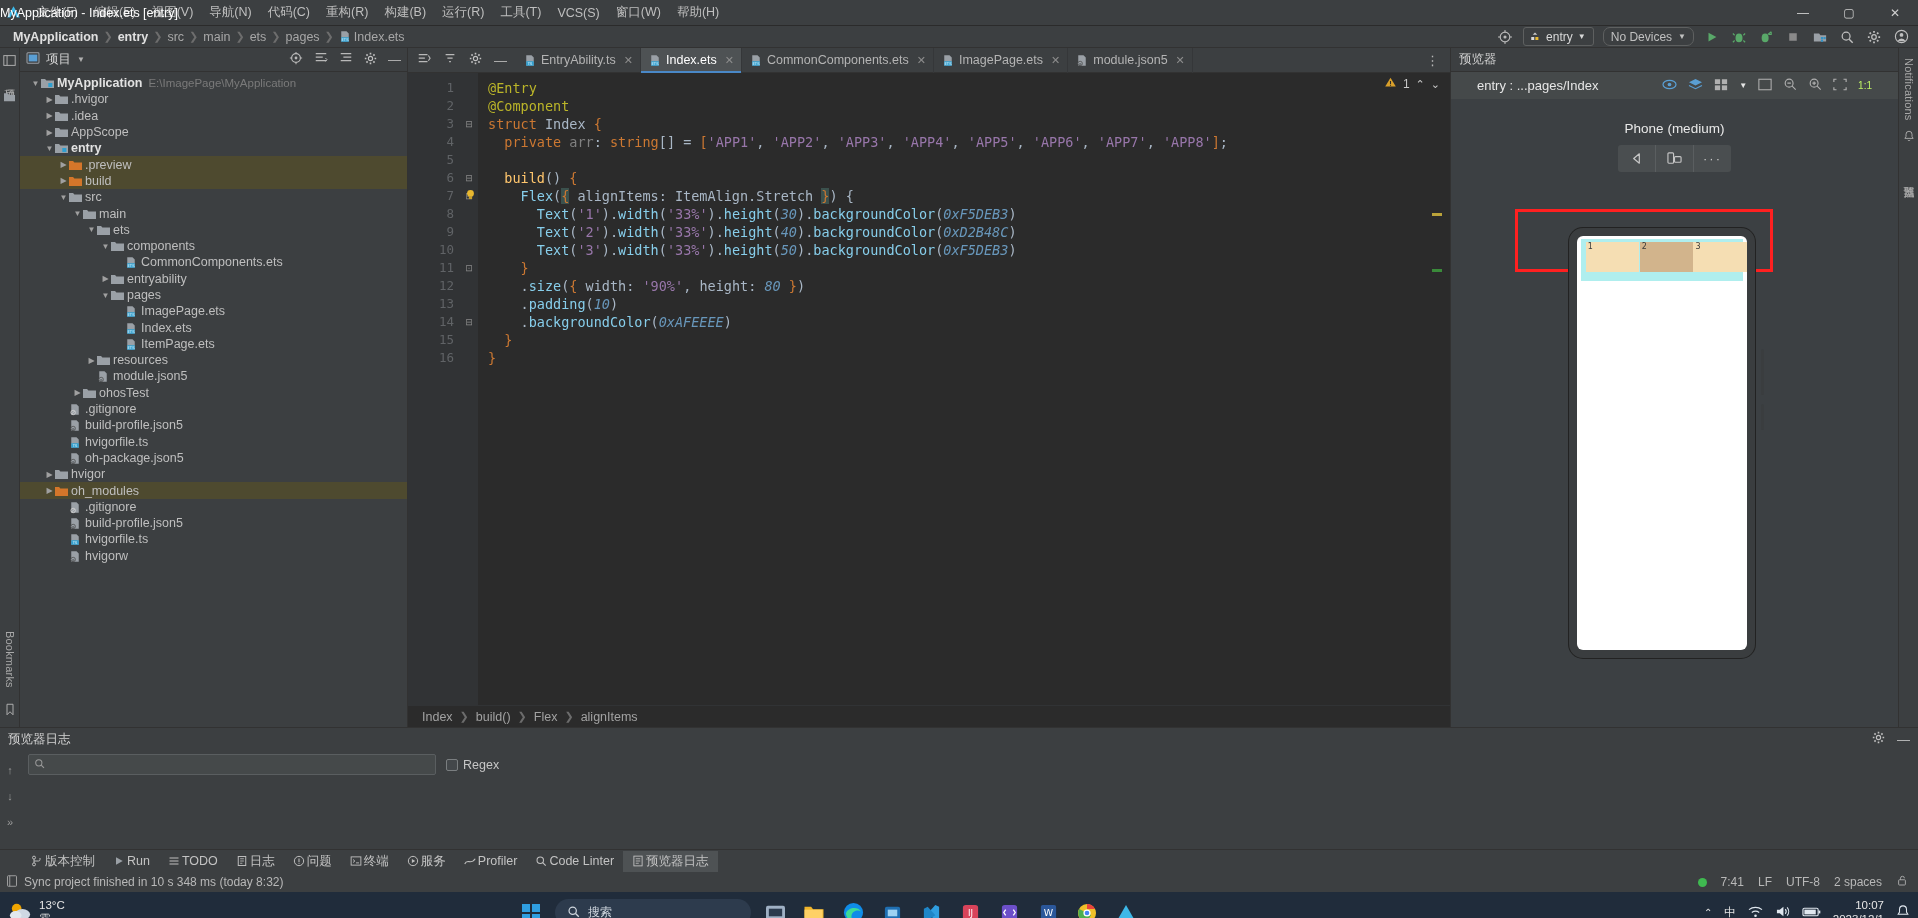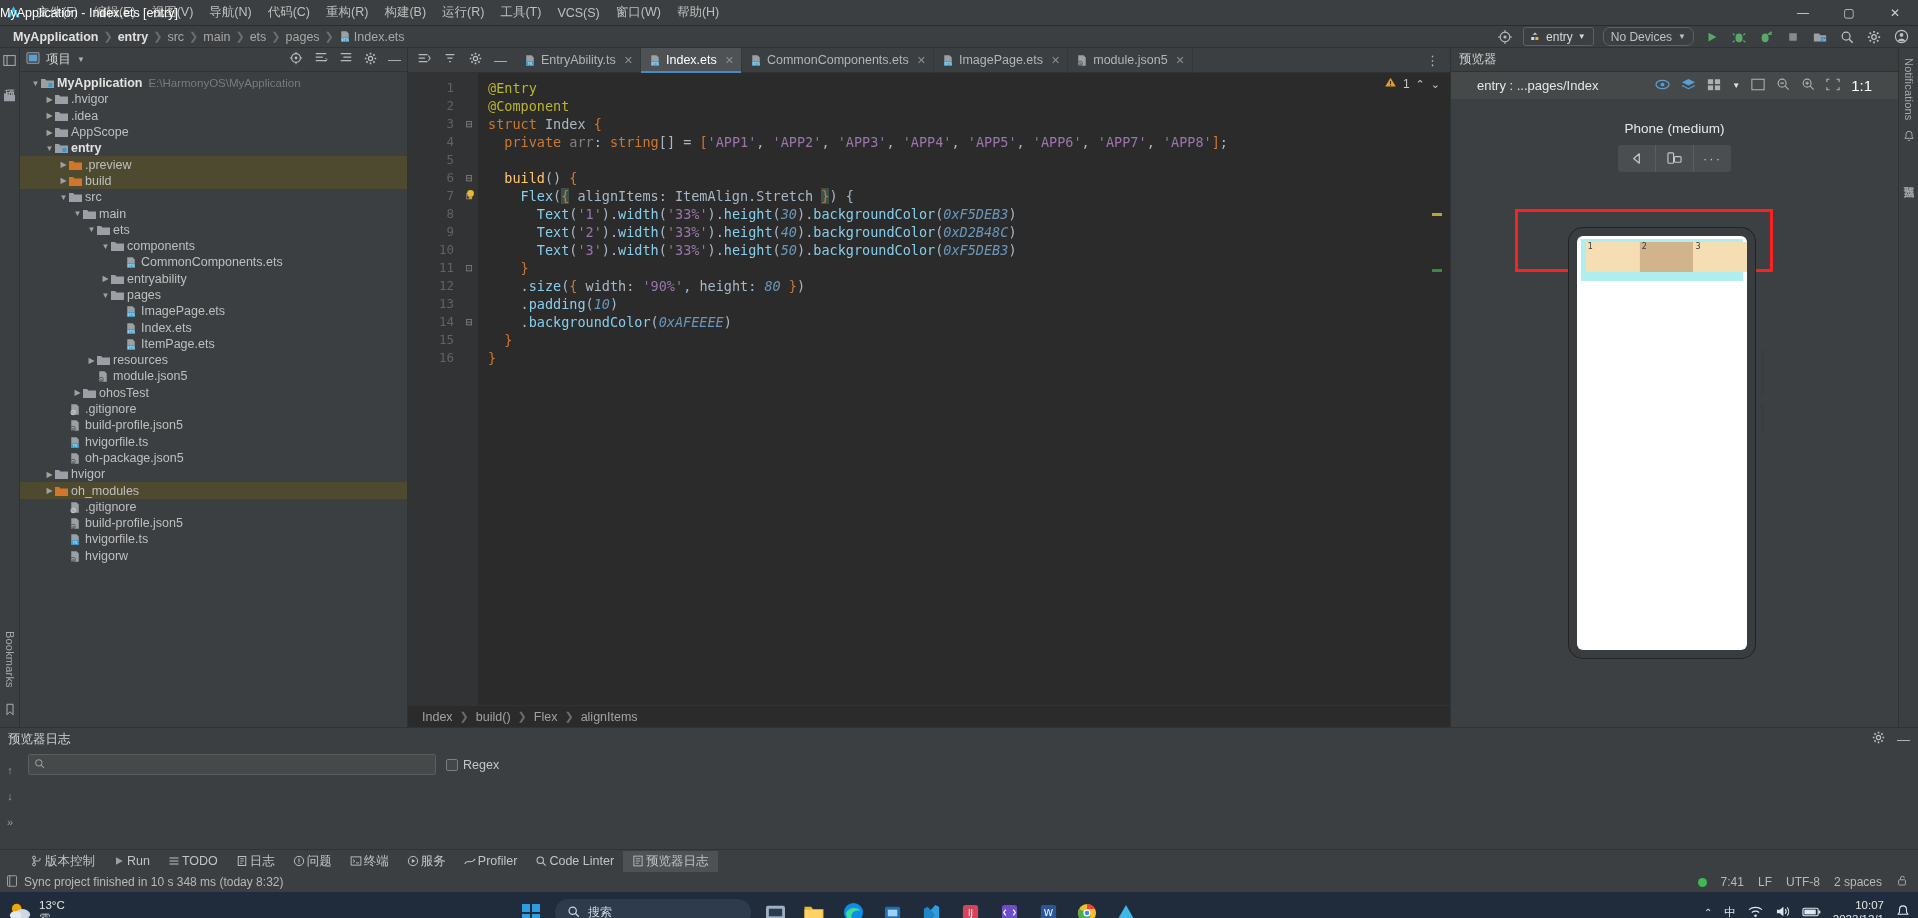--- a/index.html
+++ b/index.html
@@ -375,21 +375,21 @@
       </span>
     </div>
     <div class="tree" id="tree">
         <div class="row" style="padding-left: 10px;">
           <span class="arrow">▼</span>
           <span class="ficon"><svg viewBox="0 0 16 14" width="13" height="12">
               <path d="M0 2h5l1.6 2H16v9H0z" fill="#9aa0a6"></path>
               <rect x="9" y="7" width="5" height="5" fill="#2f9fd0"></rect>
             </svg></span>
           <span class="nm bold">MyApplication</span>
-          <span class="path">E:\HarmonyOS\MyApplication</span>
+          <span class="path">E:\ImagePage\MyApplication</span>
         </div>
         <div class="row" style="padding-left: 24px;">
           <span class="arrow">▶</span>
           <span class="ficon"><svg viewBox="0 0 16 14" width="13" height="12">
               <path d="M0 2h5l1.6 2H16v9H0z" fill="#9aa0a6"></path>
             </svg></span>
           <span class="nm">.hvigor</span>
         </div>
         <div class="row" style="padding-left: 24px;">
           <span class="arrow">▶</span>
@@ -814,21 +814,21 @@
           <svg width="14" height="14" viewBox="0 0 16 16">
               <circle cx="7" cy="7" r="4.5" fill="none" stroke="#b0b0b0" stroke-width="1.3"></circle>
               <path d="M5 7h4M7 5v4M10.5 10.5L14.5 14.5" stroke="#b0b0b0" stroke-width="1.3"></path>
             </svg>
         </span>
         <span>
           <svg width="14" height="13" viewBox="0 0 16 14">
               <path d="M1 4V1h3M15 4V1h-3M1 10v3h3M15 10v3h-3" stroke="#b0b0b0" stroke-width="1.3" fill="none"></path>
             </svg>
         </span>
-        <span style="font-size:15px;color:#ffffff">1:1</span>
+        <span style="font-size:10px;color:#bef264">1:1</span>
       </span>
     </div>
     <div class="pv-body">
       <div class="pv-label">Phone (medium)</div>
       <div class="pv-ctrl">
         <div class="b">
           <svg width="15" height="15" viewBox="0 0 16 16">
               <path d="M11 3L5 8l6 5z" fill="none" stroke="#c6c6c6" stroke-width="1.3" stroke-linejoin="round"></path>
             </svg>
         </div>

